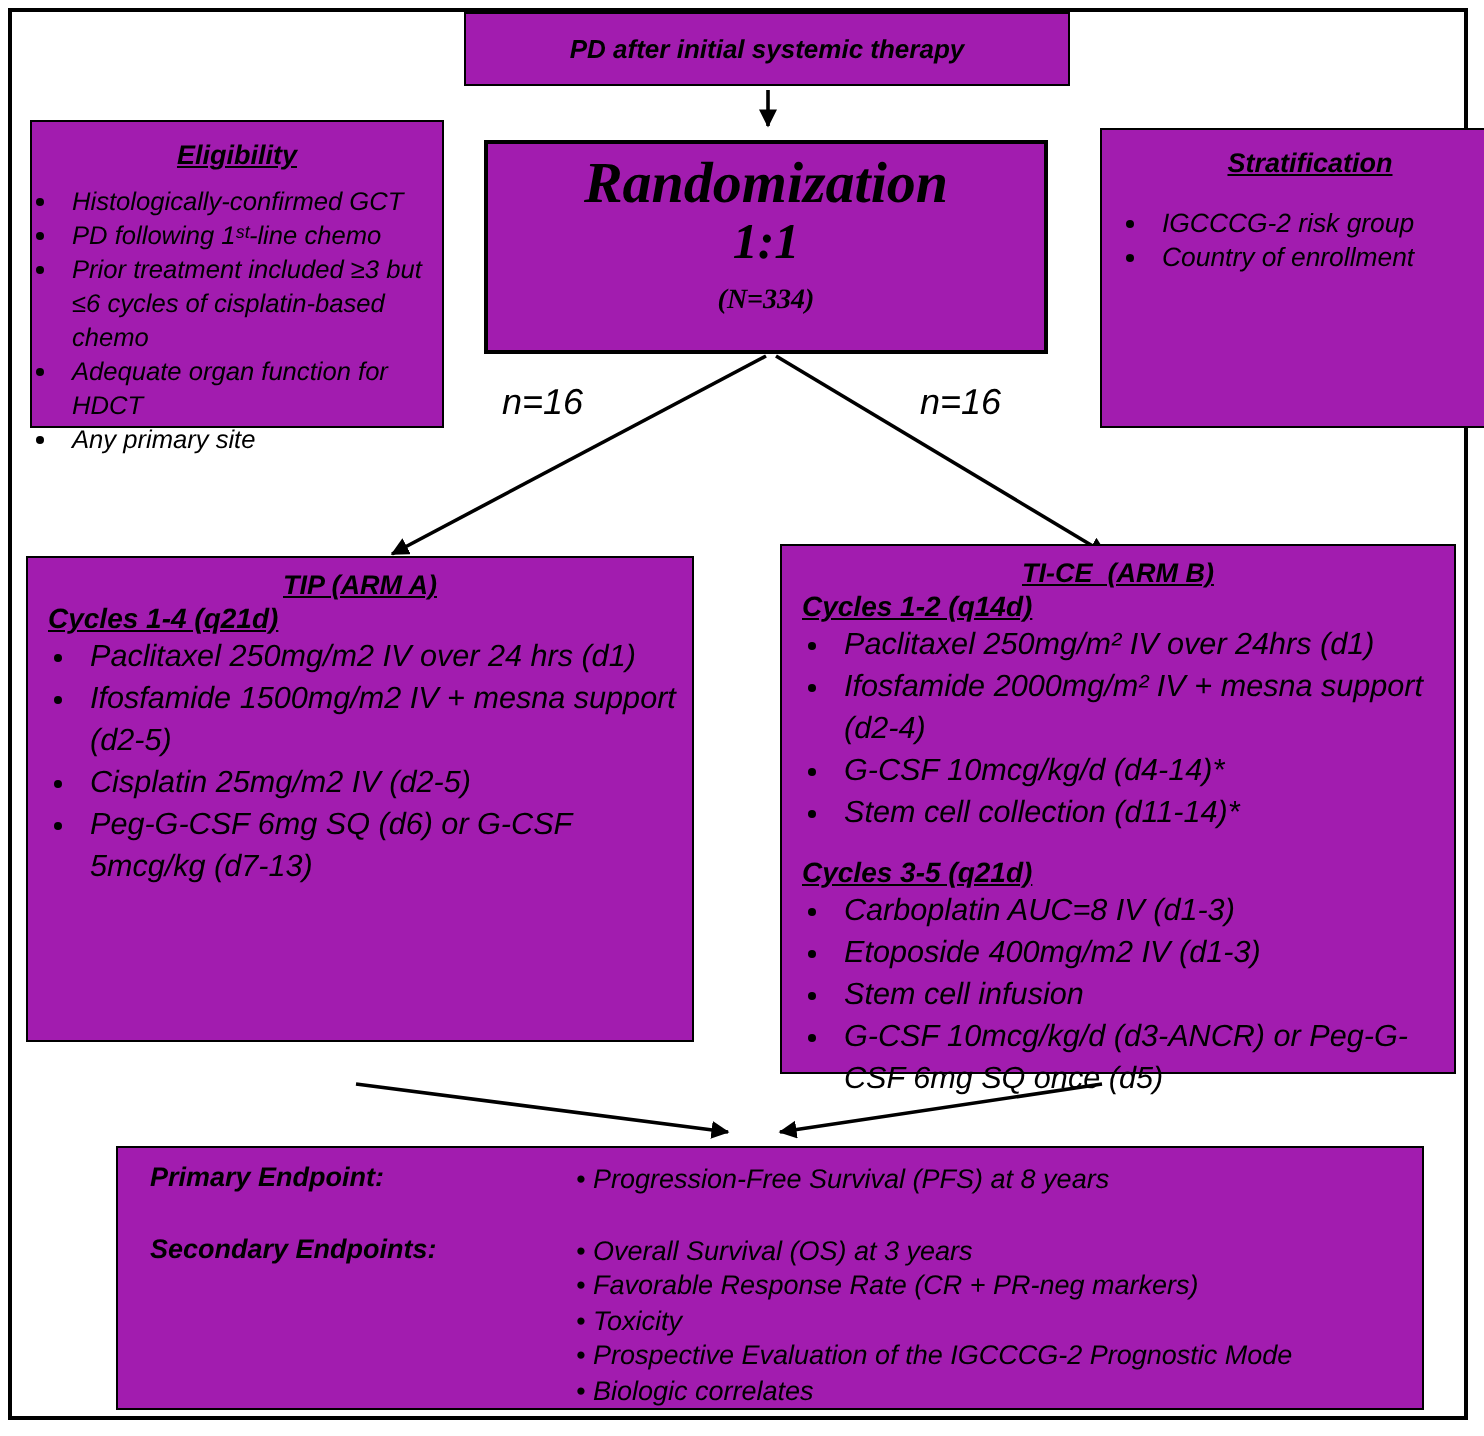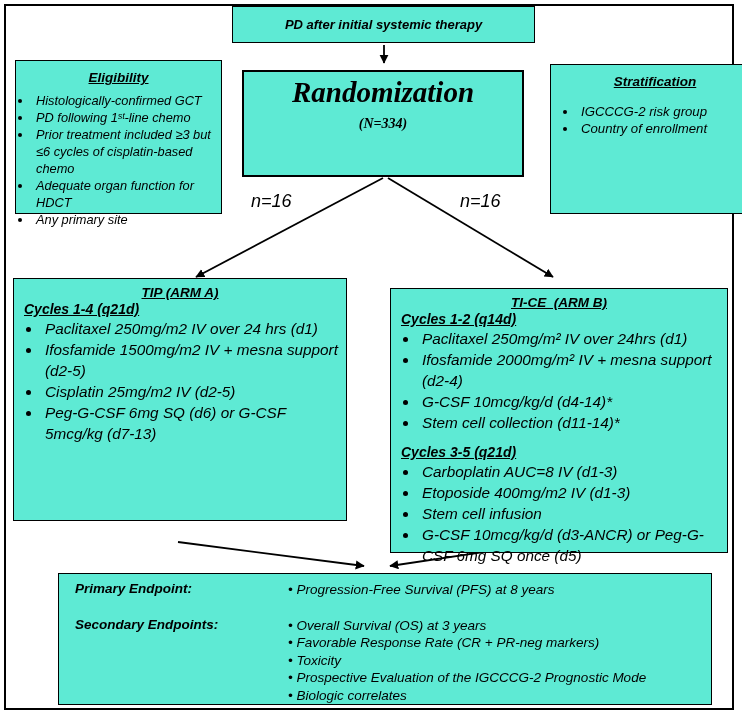--- a/index.html
+++ b/index.html
@@ -6,21 +6,21 @@
   .canvas{
     position:relative;width:742px;height:718px;background:#ffffff;
     font-family:"Liberation Sans","DejaVu Sans",sans-serif;
     font-style:italic;color:#000;overflow:hidden;
   }
   .frame{
     position:absolute;left:4px;top:4px;width:730px;height:706px;
     border:2px solid #000;box-sizing:border-box;
   }
   .box{
-    position:absolute;background:#5eead4;border:1.5px solid #000;box-sizing:border-box;
+    position:absolute;background:#a21caf;border:1.5px solid #000;box-sizing:border-box;
   }
   .arrow-layer{position:absolute;left:0;top:0;width:742px;height:718px;pointer-events:none;}
 
   
   .top-box{
     left:232px;top:6px;width:303px;height:37px;
     display:flex;align-items:center;justify-content:center;
     font-weight:bold;font-size:13px;
   }
 
@@ -48,21 +48,21 @@
   .strat ul{margin:15px 0 0 0;padding-left:27px;font-size:13.2px;line-height:1.28;}
 
   
   .nlabel{position:absolute;font-size:18px;}
   .nlabel.left{left:251px;top:191px;}
   .nlabel.right{left:460px;top:191px;}
 
   
   .arm{font-size:15.3px;}
   .arm-a{left:13px;top:278px;width:334px;height:243px;}
-  .arm-b{left:390px;top:288px;width:338px;height:265px;}
+  .arm-b{left:390px;top:272px;width:338px;height:265px;}
   .arm-title{
     text-align:center;font-weight:bold;text-decoration:underline;
     font-size:13.5px;margin-top:6px;white-space:pre;
   }
   .cycles{
     font-weight:bold;text-decoration:underline;font-size:14px;
     margin:1px 0 1px 10px;
   }
   .arm ul{margin:2px 0 0 0;padding-left:28px;line-height:1.37;}
   .arm .sect2{margin-top:10px;}
@@ -106,20 +106,21 @@
         <li>Histologically-confirmed GCT</li>
         <li>PD following 1ˢᵗ-line chemo</li>
         <li>Prior treatment included ≥3 but ≤6 cycles of cisplatin-based chemo</li>
         <li>Adequate organ function for HDCT</li>
         <li>Any primary site</li>
       </ul>
   </div>
 
   <div class="box rand">
     <div class="rand-title">Randomization</div>
+    <div class="rand-ratio">1:1</div>
     <div class="rand-n">(N=334)</div>
   </div>
 
   <div class="box strat">
     <div class="side-title">Stratification</div>
     <ul>
         <li>IGCCCG-2 risk group</li>
         <li>Country of enrollment</li>
       </ul>
   </div>

